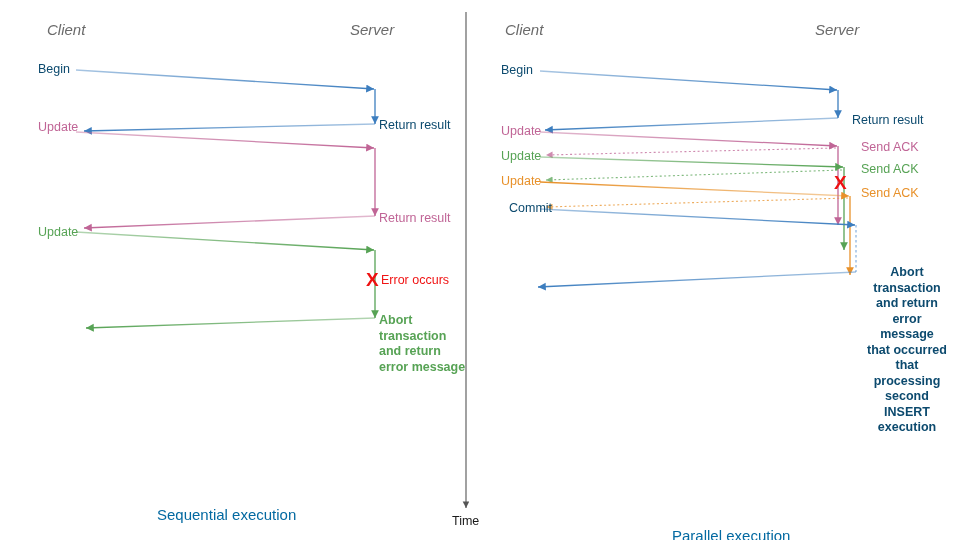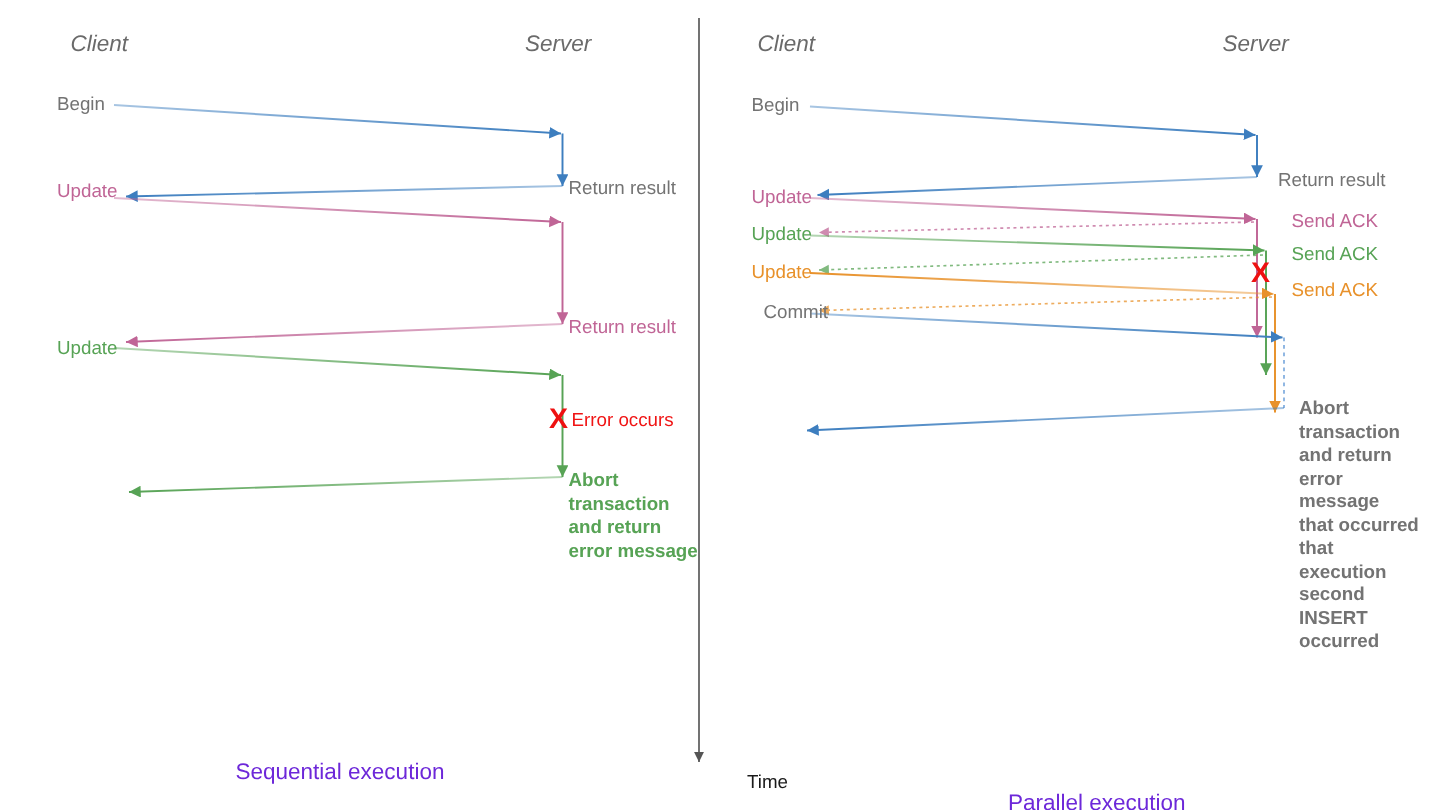--- a/index.html
+++ b/index.html
@@ -2,28 +2,28 @@
 <html><head>
 <meta charset="utf-8">
 <style>
   html,body{margin:0;padding:0;background:#ffffff;}
   body{width:960px;height:540px;overflow:hidden;
        font-family:"Liberation Sans","DejaVu Sans",sans-serif;}
   #stage{position:relative;width:960px;height:540px;background:#fff;border-radius:10px;}
   svg.layer{position:absolute;left:0;top:0;width:960px;height:540px;}
   .lbl{position:absolute;white-space:nowrap;line-height:1.12;}
   .actor{font-style:italic;font-size:15px;color:#6a6a6a;}
-  .caption{font-size:15px;color:#6d28d9;}
+  .caption{font-size:15px;color:#0369a1;}
   .msg{font-size:12.5px;}
-  .msg.blue{color:#737373;}
+  .msg.blue{color:#0c4a6e;text-align:center;}
   .msg.pink{color:#c06596;}
   .msg.green{color:#57a355;}
   .msg.orange{color:#e8912a;}
   .msg.red{color:#f01414;font-weight:normal;}
-  .timelbl{font-size:12.5px;color:#1a1a1a;margin-left:46px;}
+  .timelbl{font-size:12.5px;color:#1a1a1a;}
   .xmark{position:absolute;font-size:19px;font-weight:bold;color:#ee1111;
          font-family:"Liberation Sans",sans-serif;line-height:1;}
   .block{position:absolute;font-size:12.5px;line-height:1.24;white-space:normal;font-weight:bold;}
 </style>
 </head>
 <body>
 
 <div id="stage">
 
   <svg class="layer" viewBox="0 0 960 540">
@@ -164,23 +164,23 @@
 
   <div class="xmark" style="left:834px;top:173px;">X</div>
 
   <div class="block msg blue" style="left:866px;top:265px;width:82px;">
     <div>Abort</div>
     <div>transaction</div>
     <div>and return</div>
     <div>error message</div>
     <div>that occurred</div>
     <div>that</div>
-    <div>execution</div>
+    <div>processing</div>
     <div>second</div>
     <div>INSERT</div>
-    <div>occurred</div>
+    <div>execution</div>
   </div>
 
   <div class="lbl caption" style="left:672px;top:528px;">Parallel execution</div>
 
   <div class="lbl timelbl" style="left:452px;top:514px;">Time</div>
 
 </div>
 
 </body></html>

